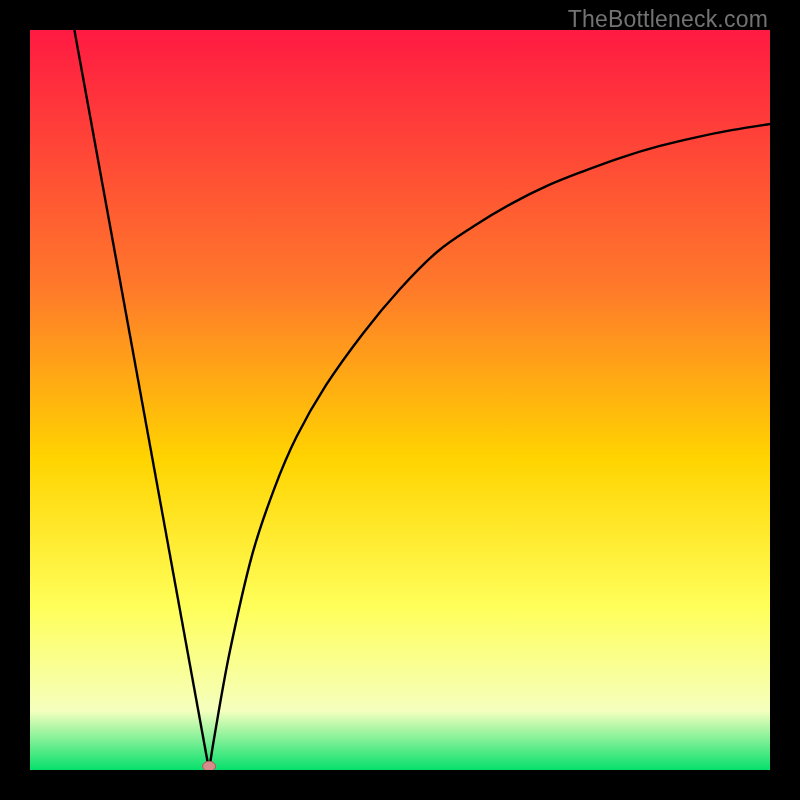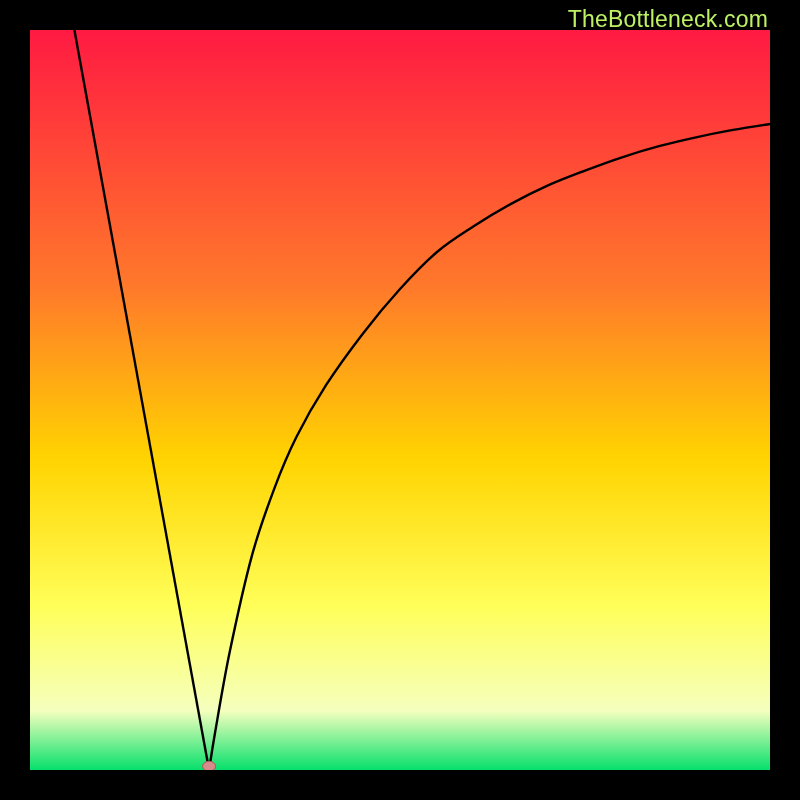--- a/index.html
+++ b/index.html
@@ -23,21 +23,21 @@
     position: absolute;
     left: 0;
     top: 0;
     width: 740px;
     height: 740px;
   }
   .watermark {
     position: absolute;
     top: 6px;
     right: 32px;
-    color: #bef264;
+    color: #737373;
     font-size: 23px;
     font-weight: 500;
     letter-spacing: 0.2px;
     white-space: nowrap;
   }
 </style>
 </head>
 <body>
 
 <div class="frame">

